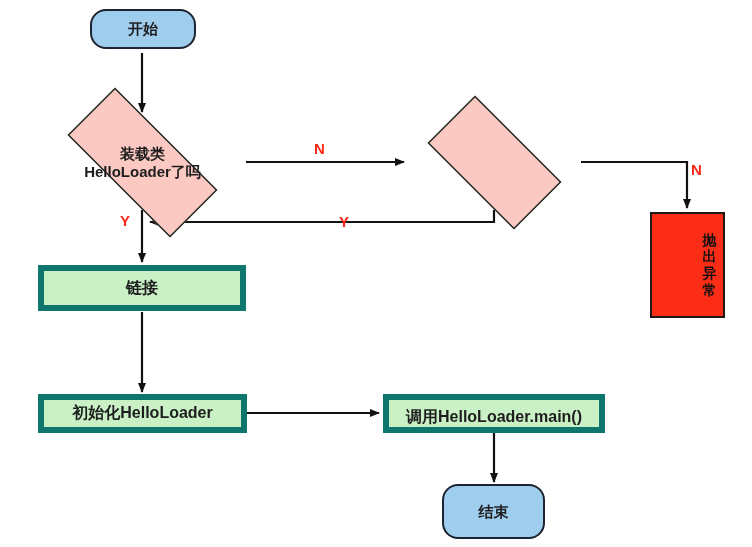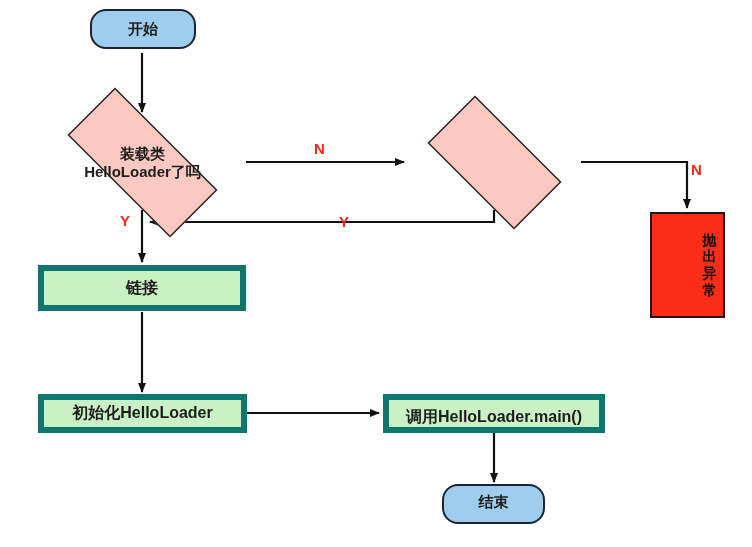--- a/index.html
+++ b/index.html
@@ -160,21 +160,21 @@
   </div>
 
   <div class="node process" style="left:38px; top:394px; width:209px; height:39px;">
     <span class="node-label">初始化HelloLoader</span>
   </div>
 
   <div class="node process" style="left:383px; top:394px; width:222px; height:39px;align-items:flex-end;">
     <span class="node-label">调用HelloLoader.main()</span>
   </div>
 
-  <div class="node terminal" style="left:442px; top:484px; width:103px; height:40px;font-family:Liberation Mono, monospace;">
+  <div class="node terminal" style="left:442px; top:484px; width:103px; height:55px;">
     <span class="node-label">结束</span>
   </div>
 
   <span class="edge-label" style="left:314px; top:140px;">N</span>
 
   <span class="edge-label" style="left:691px; top:161px;">N</span>
 
   <span class="edge-label" style="left:120px; top:212px;">Y</span>
 
   <span class="edge-label" style="left:339px; top:213px;">Y</span>

